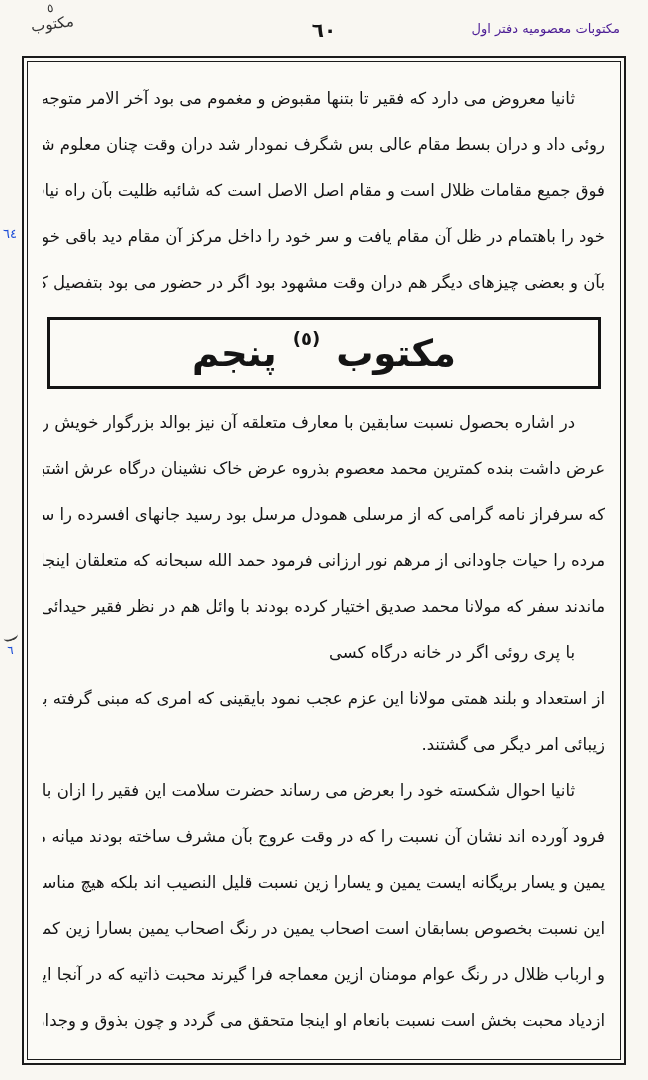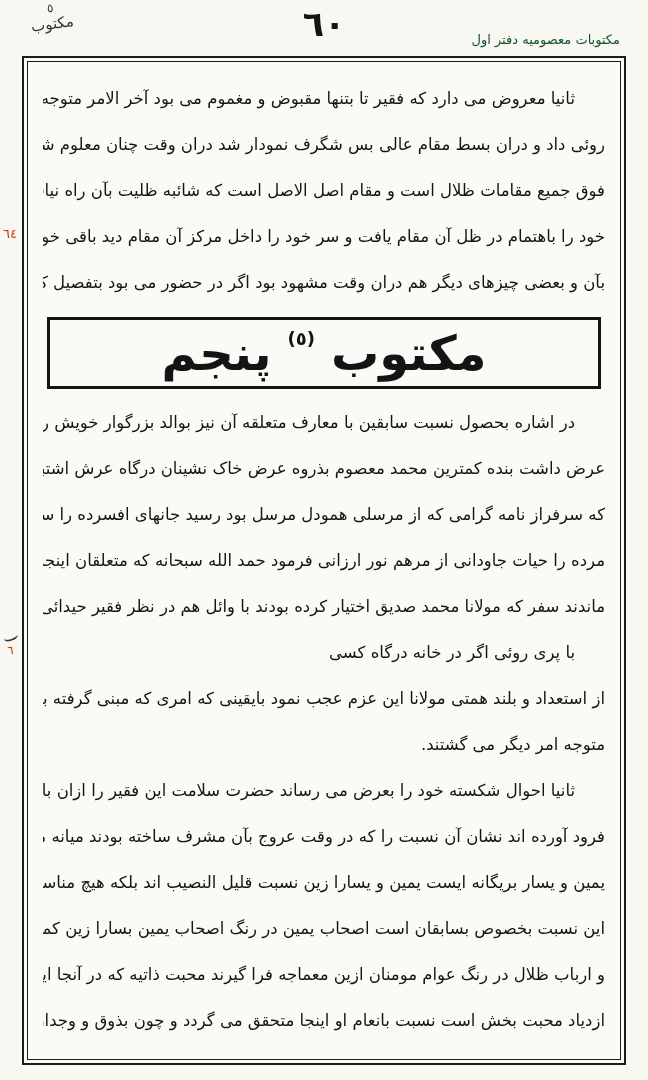--- a/index.html
+++ b/index.html
@@ -4,47 +4,47 @@
 <style>
   * { box-sizing: border-box; }
   html, body { margin: 0; padding: 0; background: #e8e6e0; }
   .page {
     position: relative; width: 648px; height: 1080px;
     background: #f9f7f2; color: #141414;
     font-family: "DejaVu Sans", sans-serif;
     overflow: hidden; margin: 0 auto;
   }
   
-  .header-title { position: absolute; top: 32px; right: 28px; font-size: 13px; direction: rtl; color: #14532d; }
-  .page-number { position: absolute; top: 4px; left: 50%; transform: translateX(-50%); font-size: 35px; font-weight: bold; }
+  .header-title { position: absolute; top: 21px; right: 28px; font-size: 13px; direction: rtl; color: #4c1d95; }
+  .page-number { position: absolute; top: 18px; left: 50%; transform: translateX(-50%); font-size: 20px; font-weight: bold; }
   .catchword { position: absolute; top: 2px; left: 30px; transform: rotate(-8deg); display: flex; flex-direction: column; align-items: center; line-height: 1.15; color: #333; }
   .cw-num { font-size: 12px; }
   .cw-word { font-size: 15px; }
   
-  .margin-note { position: absolute; font-size: 13px; color: #c2410c; }
+  .margin-note { position: absolute; font-size: 13px; color: #1d4ed8; }
   .mn1 { left: 3px; top: 226px; }
   .mn2 { left: 3px; top: 632px; display: flex; flex-direction: column; align-items: center; font-size: 12px; }
   .scribble { display: block; width: 15px; height: 9px; border-bottom: 2px solid #3a3a3a; border-radius: 50%; transform: rotate(-18deg); margin-bottom: 2px; }
   
   .frame-outer { position: absolute; left: 22px; top: 56px; width: 604px; height: 1009px; border: 2px solid #1b1b1b; background: #fbfaf6; }
   .frame-inner { position: absolute; inset: 3px; border: 1px solid #1b1b1b; padding: 14px 15px 6px; }
   
   .line {
     direction: rtl; font-size: 16.5px; height: 46px; line-height: 46px;
     text-align: justify; text-align-last: justify; overflow: hidden; white-space: nowrap;
   }
   .indent { padding-right: 30px; }
   .short { text-align: right; text-align-last: right; }
   
   .heading-box {
     margin: 11px 4px; height: 72px; border: 3px solid #141414;
     display: flex; direction: rtl; align-items: center; justify-content: center; gap: 16px;
     background: #fbfaf6;
   }
-  .h-word { font-size: 48px; font-weight: bold; }
+  .h-word { font-size: 37px; font-weight: bold; }
   .h-num { font-size: 18px; font-weight: bold; align-self: flex-start; margin-top: 8px; }
   
   .verse { display: flex; direction: rtl; justify-content: space-between; padding: 0 30px; height: 46px; line-height: 46px; font-size: 16.5px; }
 </style>
 </head>
 <body>
 
 <div class="page">
 
   <div class="header-title">مکتوبات معصومیه دفتر اول</div>
@@ -79,21 +79,21 @@
       <div class="line">عرض داشت بنده کمترین محمد معصوم بذروه عرض خاک نشینان درگاه عرش اشتباه می رساند</div>
       <div class="line">که سرفراز نامه گرامی که از مرسلی همودل مرسل بود رسید جانهای افسرده را سرور و کمال بخشید در حالی</div>
       <div class="line">مرده را حیات جاودانی از مرهم نور ارزانی فرمود حمد الله سبحانه که متعلقان اینجا ازان جمله بعافیت</div>
       <div class="line">ماندند سفر که مولانا محمد صدیق اختیار کرده بودند با وائل هم در نظر فقیر حیدائی زیبائی نمود. بیت</div>
 
       <div class="verse">
         <span>با پری روئی اگر در خانه درگاه کسی</span>
       </div>
 
       <div class="line">از استعداد و بلند همتی مولانا این عزم عجب نمود بایقینی که امری که مبنی گرفته بودند بانصرام رسانیده</div>
-      <div class="line short">متوجه امر دیگر می گشتند.</div>
+      <div class="line short">زیبائی امر دیگر می گشتند.</div>
 
       <div class="line indent">ثانیا احوال شکسته خود را بعرض می رساند حضرت سلامت این فقیر را ازان باز که بعالم</div>
       <div class="line">فرود آورده اند نشان آن نسبت را که در وقت عروج بآن مشرف ساخته بودند میانه می یابد که از</div>
       <div class="line">یمین و یسار بریگانه ایست یمین و یسارا زین نسبت قلیل النصیب اند بلکه هیچ مناسبتی ندارند</div>
       <div class="line">این نسبت بخصوص بسابقان است اصحاب یمین در رنگ اصحاب یمین بسارا زین کمال چه دریابند</div>
       <div class="line">و ارباب ظلال در رنگ عوام مومنان ازین معماجه فرا گیرند محبت ذاتیه که در آنجا ایلام محبوب</div>
       <div class="line">ازدیاد محبت بخش است نسبت بانعام او اینجا متحقق می گردد و چون بذوق و وجدان خود</div>
 
     </div>
   </div>

